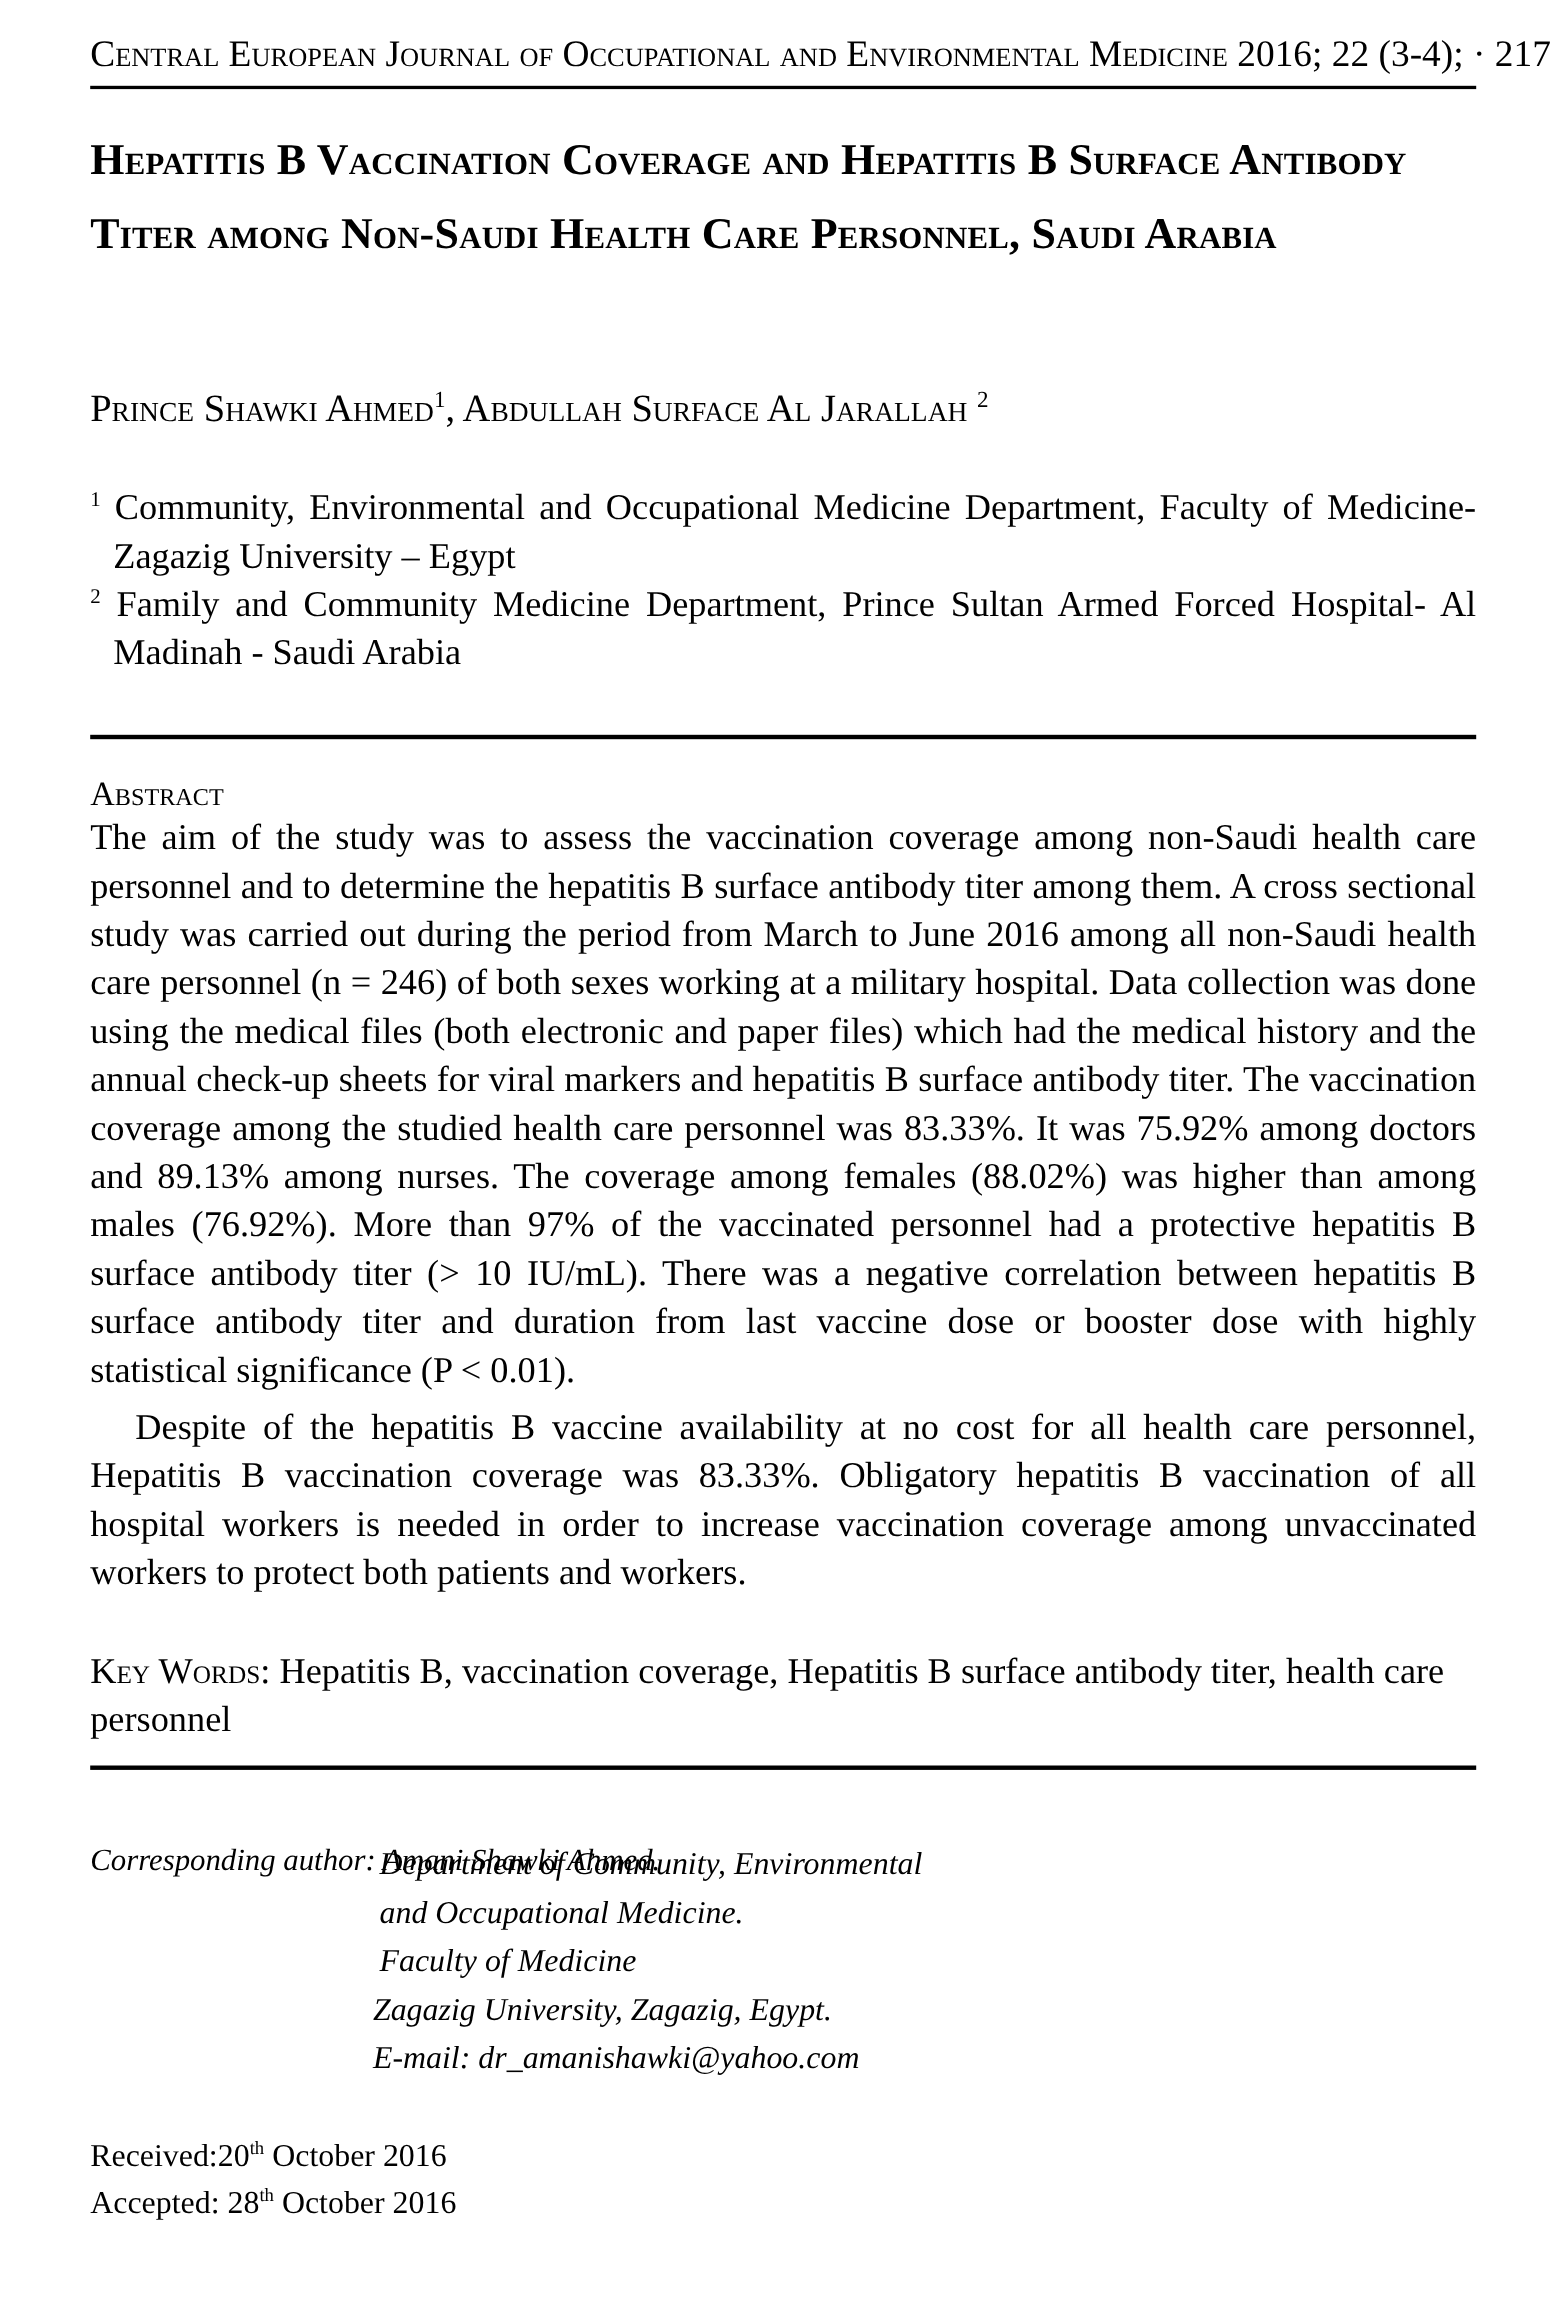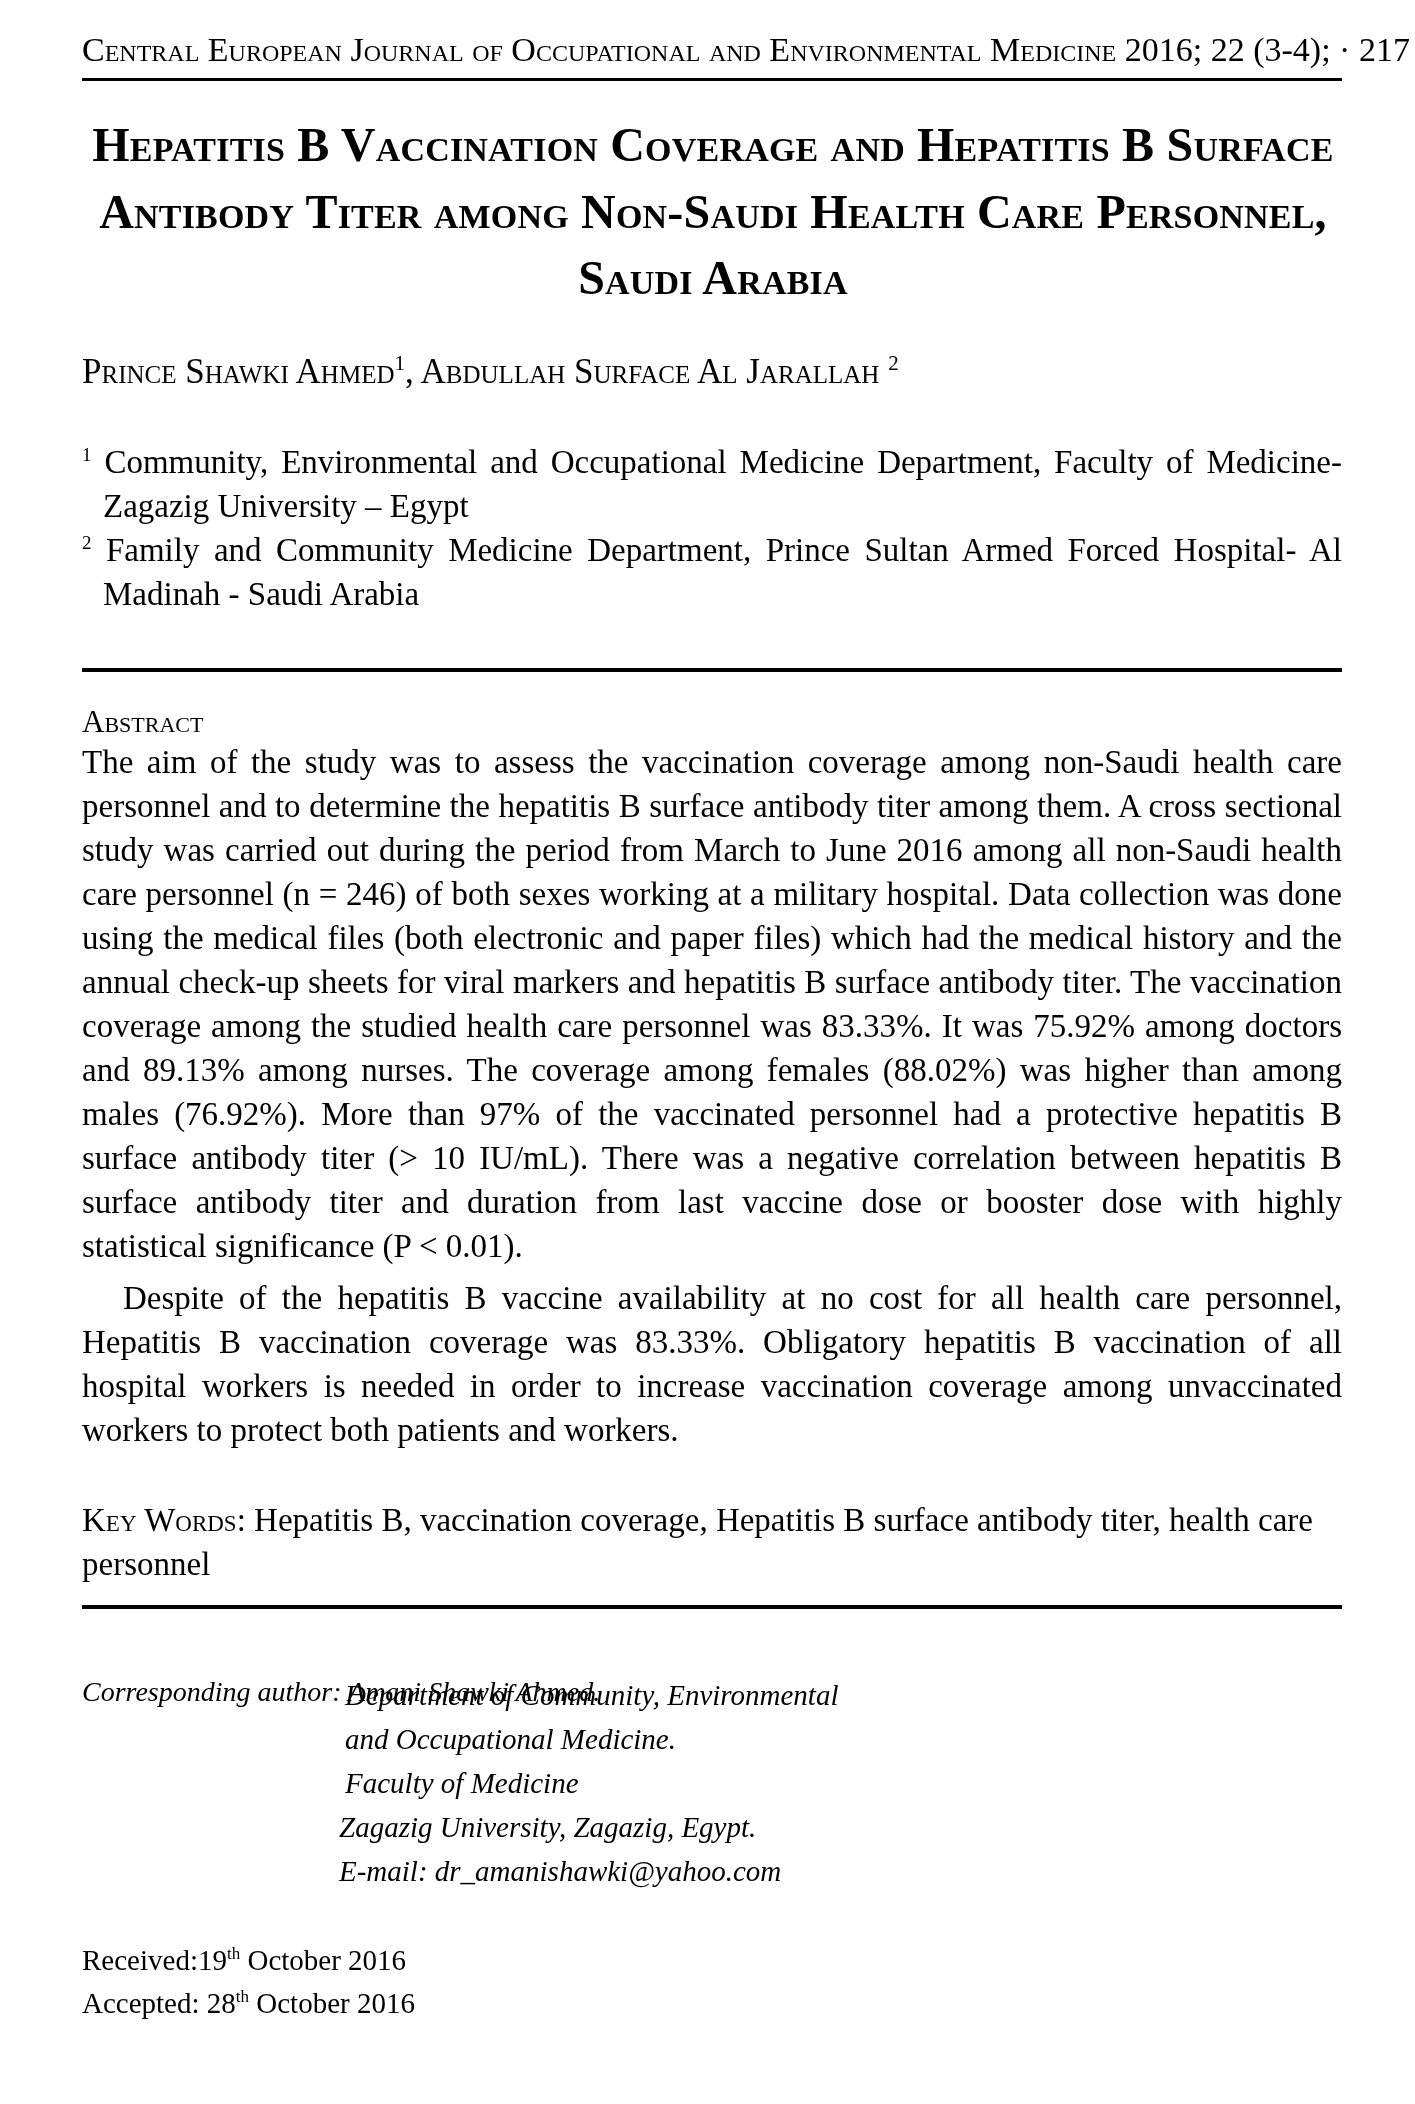--- a/index.html
+++ b/index.html
@@ -32,25 +32,25 @@
     height: 3px;
     background: #000000;
   }
   #rule-top { top: 78px; }
   #rule-mid { top: 668px; height: 4px; }
   #rule-bot { top: 1605px; height: 4px; }
 
   
   #title {
     left: 82px; width: 1262px; top: 112px;
-    font-size: 48px;
+    font-size: 40px;
     line-height: 66.5px;
     font-weight: bold;
     font-variant: small-caps;
-    text-align: center;
+    text-align: left;
     letter-spacing: 0.2px;
   }
 
   
   #authors {
     left: 82px; top: 350px;
     font-size: 35px;
     line-height: 44px;
     font-variant: small-caps;
     white-space: nowrap;
@@ -159,17 +159,17 @@
 <div id="corr-head" class="abs">
   <span>Corresponding author: </span><span>Amani Shawki Ahmed.</span>
 </div>
 <div class="corr-line" style="left:345px; top:1675px;">Department of Community, Environmental</div>
 <div class="corr-line" style="left:345px; top:1719px;">and Occupational Medicine.</div>
 <div class="corr-line" style="left:345px; top:1763px;">Faculty of Medicine</div>
 <div class="corr-line" style="left:339px; top:1807px;">Zagazig University, Zagazig, Egypt.</div>
 <div class="corr-line" style="left:339px; top:1851px;">E-mail: dr_amanishawki@yahoo.com</div>
 
 <div class="date-line" style="top:1940px;">
-  <span>Received:</span><span>19</span><sup>th</sup><span> October 2016</span>
+  <span>Received:</span><span>20</span><sup>th</sup><span> October 2016</span>
 </div>
 <div class="date-line" style="top:1983px;">
   <span>Accepted: </span><span>28</span><sup>th</sup><span> October 2016</span>
 </div>
 
 </body></html>

